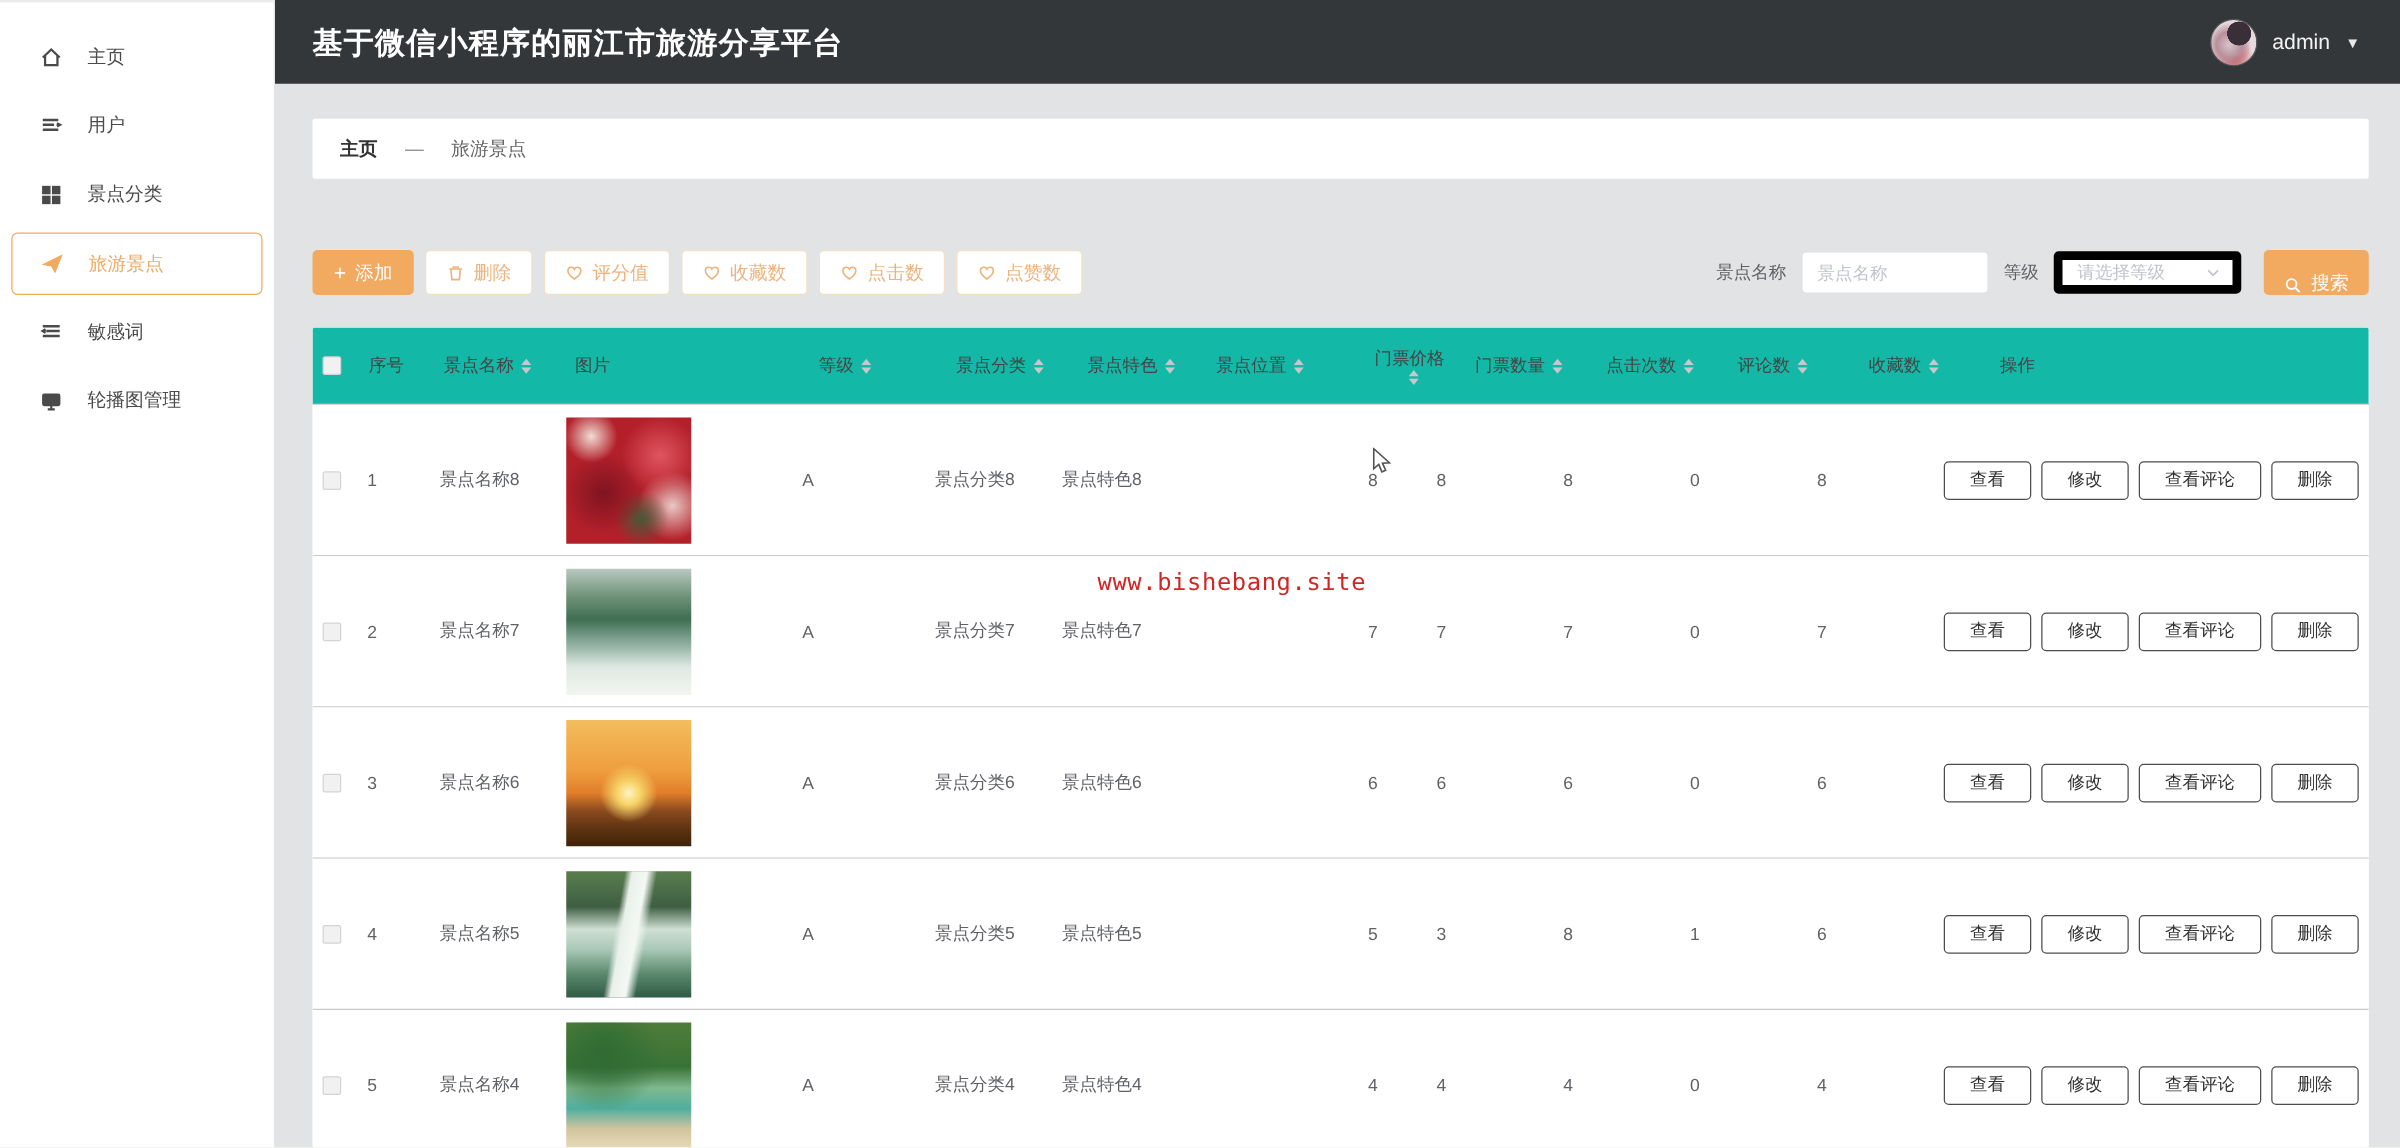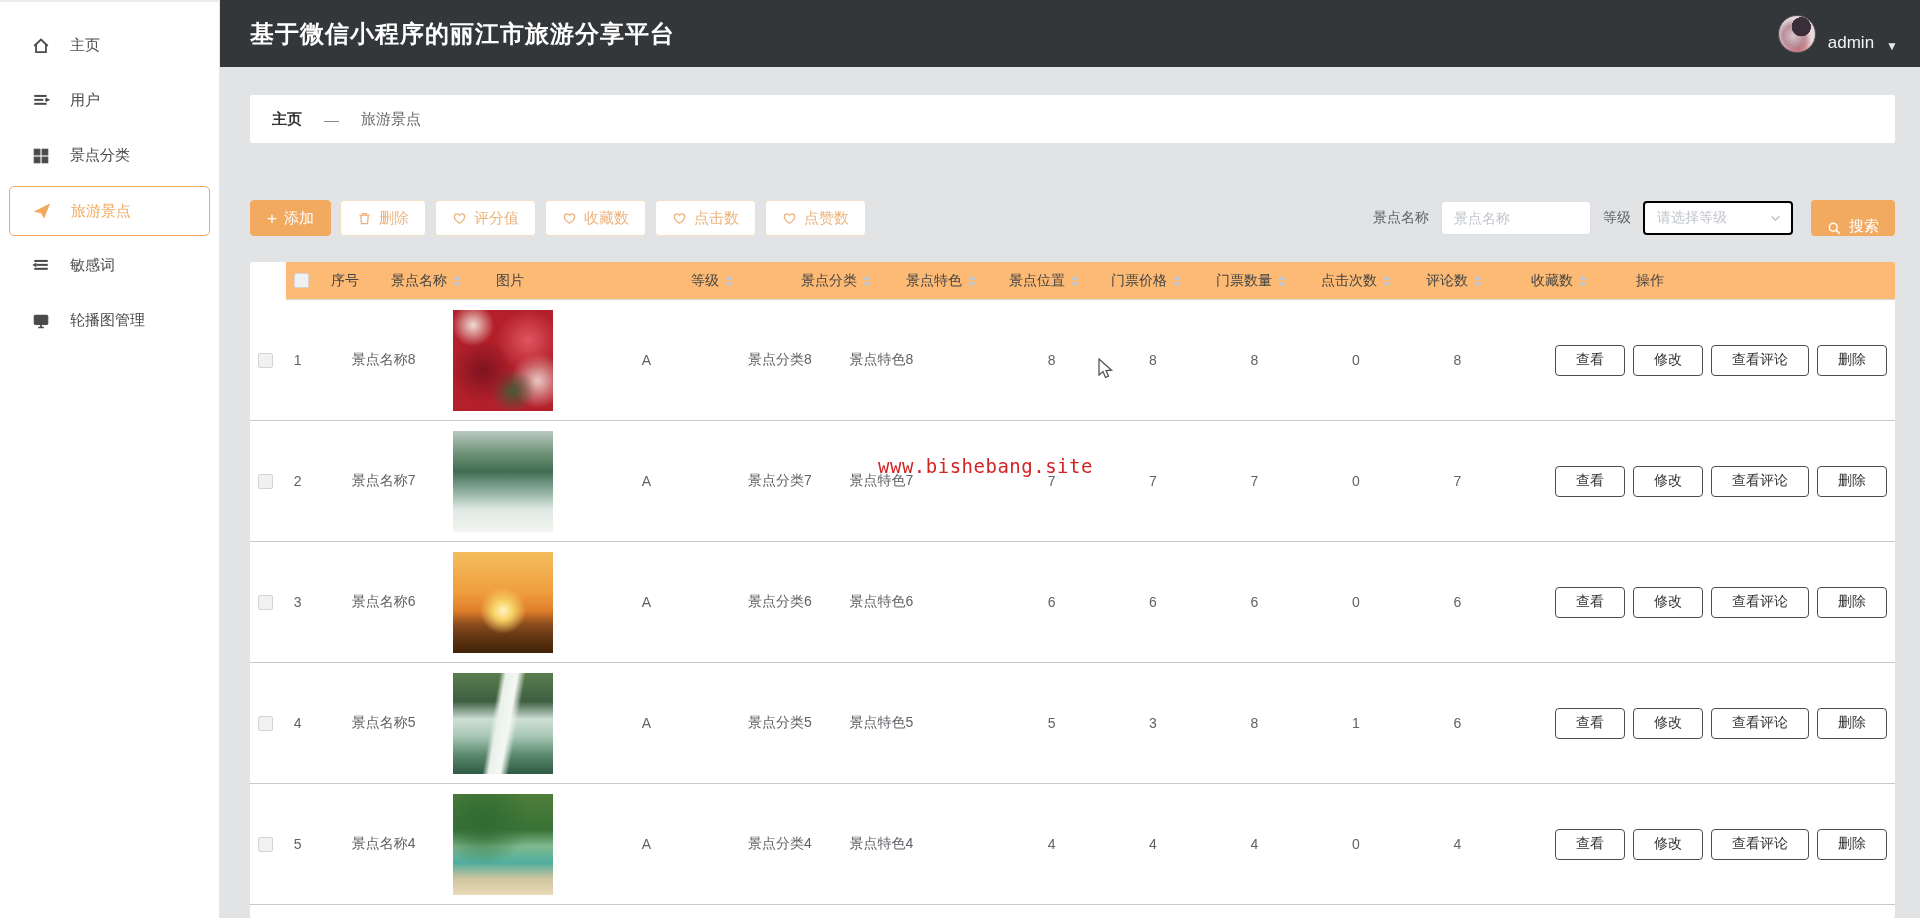--- a/index.html
+++ b/index.html
@@ -31,21 +31,21 @@
   .side-item.active svg { stroke:#f0aa60; }
   .side-item.active .fillicon { fill:#f0aa60; }
   .side-item .chev { position:absolute; right:22px; top:22px; }
 
   
   .topbar {
     position:absolute; left:220px; top:0; width:1700px; height:67px;
     background:#34373a; display:flex; align-items:center; z-index:4;
   }
   .topbar .title { color:#fff; font-size:24px; font-weight:bold; margin-left:30px; letter-spacing:1px; }
-  .topbar .userbox { position:absolute; right:22px; display:flex; align-items:flex-end; gap:12px; cursor:pointer; }
+  .topbar .userbox { position:absolute; right:32px; display:flex; align-items:center; gap:12px; cursor:pointer; }
   .avatar {
     width:38px; height:38px; border-radius:50%;
     background:
       radial-gradient(circle at 62% 30%, #3a2e38 0%, #3a2e38 28%, transparent 29%),
       radial-gradient(circle at 40% 55%, #d8c4cc 0%, #b88f9a 35%, transparent 60%),
       radial-gradient(circle at 50% 80%, #c2303a 0%, transparent 45%),
       radial-gradient(circle at 50% 50%, #f0e4e6 0%, #e3d3d8 100%);
     border:1px solid #555;
   }
   .username { color:#f2f2f2; font-size:17px; }
@@ -77,38 +77,38 @@
   .btn .plus { font-size:17px; line-height:1; }
   .searchbox { position:absolute; right:0; top:0; display:flex; align-items:center; gap:12px; }
   .searchbox .lbl { font-size:14px; color:#606266; }
   .txt-input {
     width:150px; height:34px; border:1px solid #dcdfe6; border-radius:4px;
     padding:0 12px; font-size:14px; color:#606266; background:#fff; outline:none;
     font-family:"Liberation Sans","DejaVu Sans",sans-serif;
   }
   .txt-input::placeholder { color:#c0c4cc; }
   .fake-select {
-    width:150px; height:34px; border:2px solid #000000; border-radius:4px;
+    width:150px; height:34px; border:7px solid #000000; border-radius:4px;
     background:#fff; display:flex; align-items:center; justify-content:space-between;
     padding:0 10px 0 12px; font-size:14px; color:#c0c4cc; cursor:pointer;
   }
   .btn-search { background:#f2a960; color:#fff; border:none; margin-left:6px;align-items:flex-end; }
 
   
   .panel {
     position:absolute; left:30px; top:195px; width:1645px; height:656px;
     background:#fff; border-radius:2px; overflow:hidden;
   }
   .trow { display:flex; align-items:center; border-bottom:1px solid #c9c9c9; }
-  .thead { height:38px; background:#fdba74; border-bottom:1px solid #d6d6d6; color:#444; font-size:14px;margin-left:36px; }
+  .thead { height:62px; background:#14b8a6; border-bottom:1px solid #d6d6d6; color:#444; font-size:14px; }
   .tbody-row { height:121px; font-size:14px; color:#606266; background:#fff; }
   .cell { display:flex; align-items:center; }
   .col-cb{width:45px; padding-left:8px;} .col-idx{width:60px;} .col-name{width:105px;}
   .col-img{width:195px;} .col-lvl{width:110px;} .col-cat{width:105px;} .col-feat{width:103px;}
-  .col-loc{width:102px;} .col-price{width:105px;} .col-qty{width:105px;} .col-clicks{width:105px;}
+  .col-loc{width:102px;} .col-price{width:105px;flex-direction:column;} .col-qty{width:105px;} .col-clicks{width:105px;}
   .col-comments{width:105px;} .col-fav{width:105px;} .col-actions{flex:1;}
   .checkbox {
     width:15px; height:15px; background:#f1f1f1; border:1px solid #d4d4d4; border-radius:2px;
     display:inline-block; cursor:pointer;
   }
   .caret { display:inline-flex; flex-direction:column; gap:2px; margin-left:6px; }
   .caret i { width:0; height:0; border-left:4px solid transparent; border-right:4px solid transparent; display:block; }
   .caret .up { border-bottom:5px solid #c5c8cc; }
   .caret .dn { border-top:5px solid #c5c8cc; }
 

